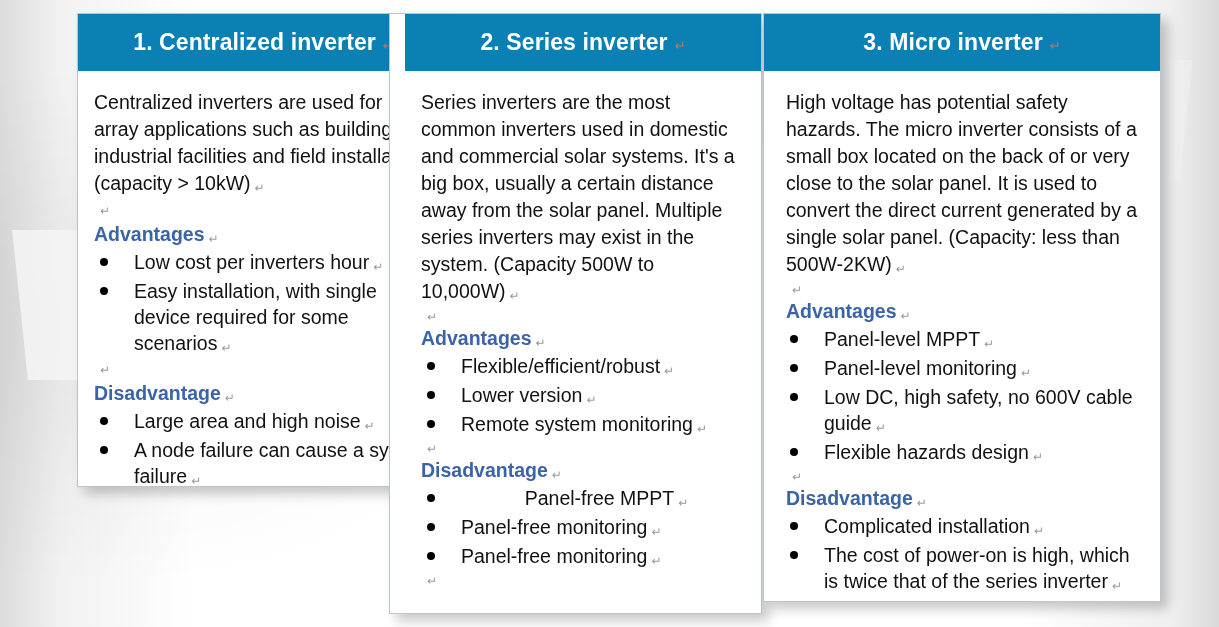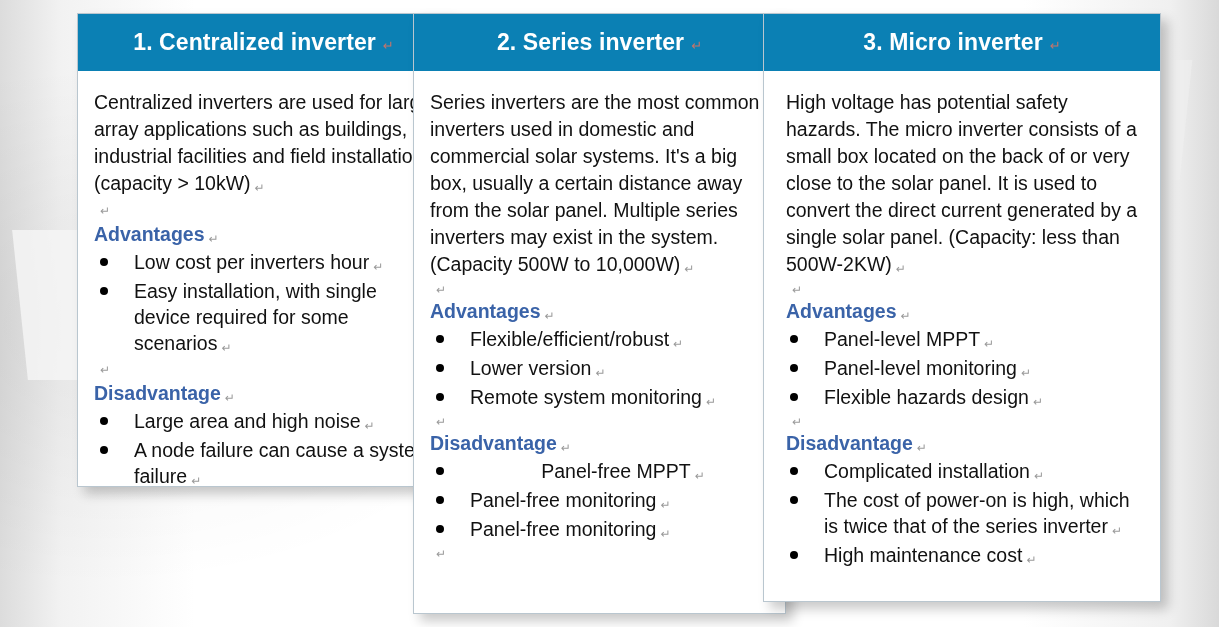--- a/index.html
+++ b/index.html
@@ -49,21 +49,21 @@
   .card {
     position: absolute;
     top: 13px;
     background: #ffffff;
     border: 1px solid #b9c6cf;
     box-shadow: 7px 7px 11px rgba(0,0,0,0.21);
     box-sizing: border-box;
     overflow: hidden;
   }
   .card-1 { left: 32px;  width: 373px; height: 474px; margin-left: 45px; }
-  .card-2 { left: 413px; width: 373px; height: 601px; }
+  .card-2 { left: 389px; width: 373px; height: 601px; padding-left: 15px; }
   .card-3 { left: 763px; width: 398px; height: 589px; }
 
   .card-header {
     background: #0b80b4;
     height: 57px;
     display: flex;
     align-items: center;
     justify-content: center;
     box-sizing: border-box;
   }
@@ -227,20 +227,21 @@
       </div>
       <div class="card-body">
         <p class="intro"><span>High voltage has potential safety hazards. The micro inverter consists of a small box located on the back of or very close to the solar panel. It is used to convert the direct current generated by a single solar panel. (Capacity: less than 500W-2KW)</span><span class="ret">↵</span></p>
 
         <div class="blank-line tight"><span>↵</span></div>
 
         <p class="sect-head"><span>Advantages</span><span class="ret">↵</span></p>
         <ul class="blist">
           <li><span class="dot"></span><span>Panel-level MPPT</span><span class="ret">↵</span></li>
           <li><span class="dot"></span><span>Panel-level monitoring</span><span class="ret">↵</span></li>
+          <li><span class="dot"></span><span>Low DC, high safety, no 600V cable guide</span><span class="ret">↵</span></li>
           <li><span class="dot"></span><span>Flexible hazards design</span><span class="ret">↵</span></li>
         </ul>
 
         <div class="blank-line tight"><span>↵</span></div>
 
         <p class="sect-head"><span>Disadvantage</span><span class="ret">↵</span></p>
         <ul class="blist">
           <li><span class="dot"></span><span>Complicated installation</span><span class="ret">↵</span></li>
           <li><span class="dot"></span><span>The cost of power-on is high, which is twice that of the series inverter</span><span class="ret">↵</span></li>
           <li><span class="dot"></span><span>High maintenance cost</span><span class="ret">↵</span></li>

